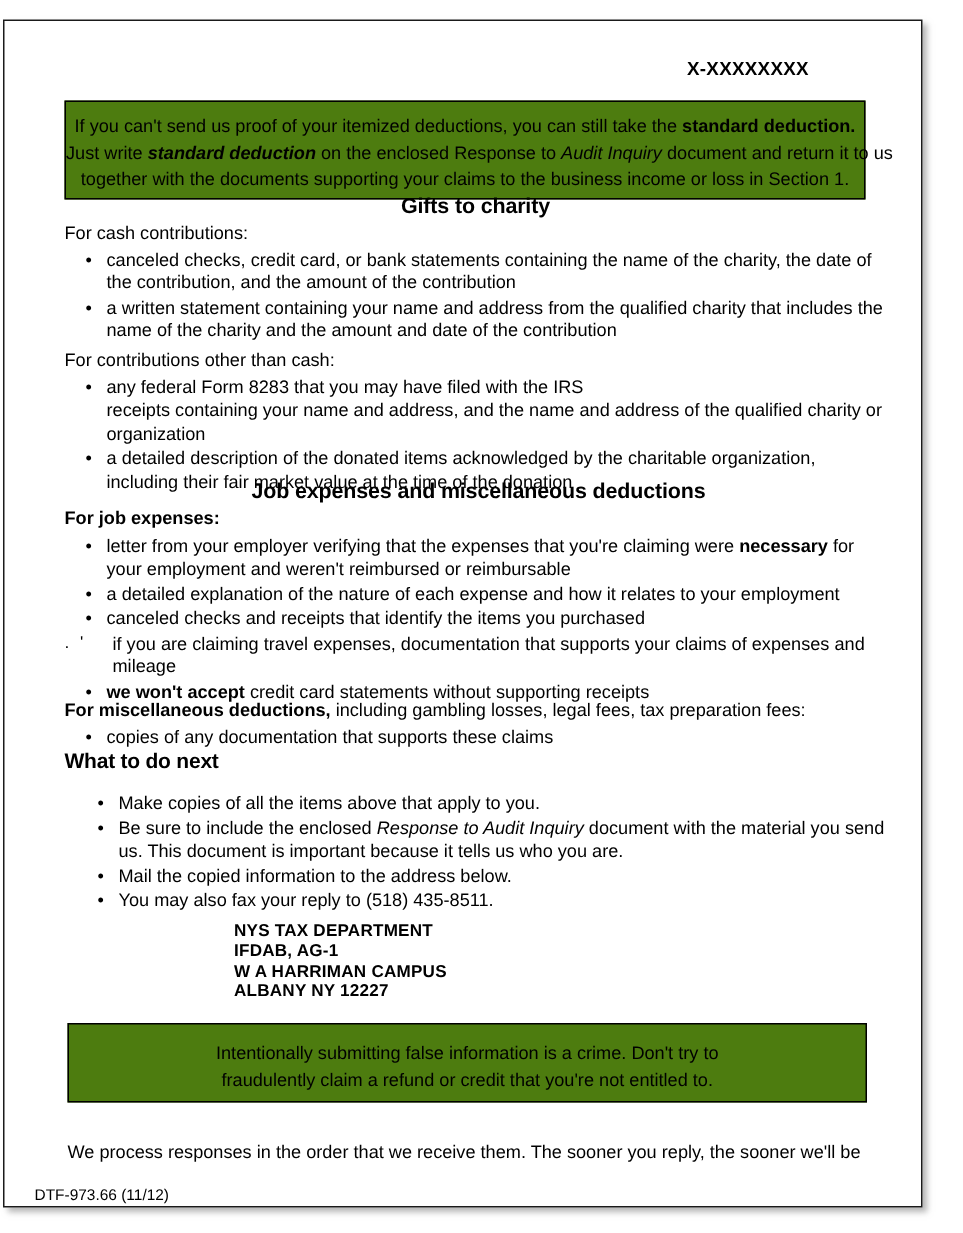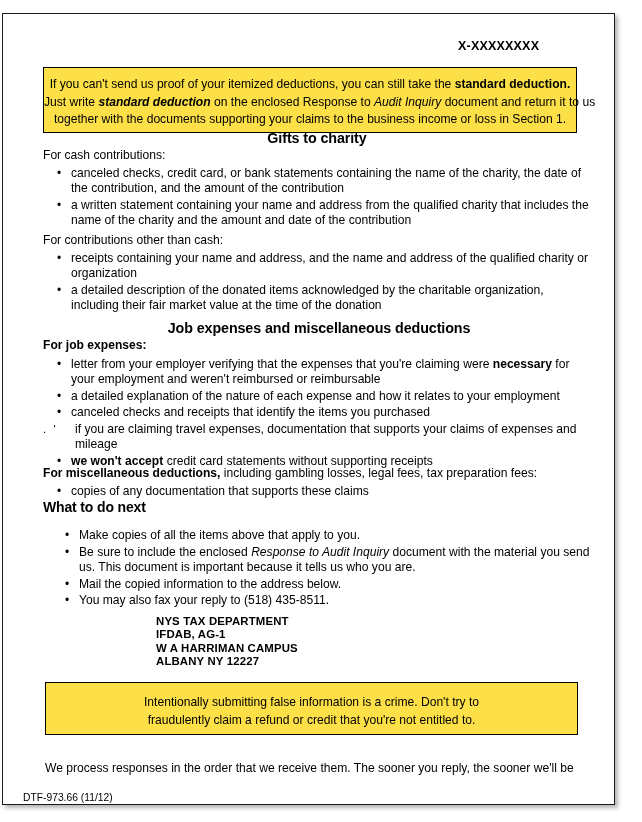--- a/index.html
+++ b/index.html
@@ -46,21 +46,21 @@
     font-weight: bold;
     letter-spacing: 0.2px;
     white-space: nowrap;
   }
 
   
   .callout {
     position: absolute;
     border: 1px solid #000000;
     box-sizing: border-box;
-    background: #fde047;
+    background: #4d7c0f;
   }
   #callout-top {
     left: 40px;
     top: 53px;
     width: 534px;
     height: 66px;
   }
   #callout-bottom {
     left: 42px;
     top: 668px;
@@ -184,21 +184,21 @@
       <div class="lead" style="margin-top:2px;">For cash contributions:</div>
       <ul class="bl" style="margin-top:2px;">
         <li><span class="bullet">•</span><span>canceled checks, credit card, or bank statements containing the name of the charity, the date of the contribution, and the amount of the contribution</span></li>
         <li class="sp"><span class="bullet">•</span><span>a written statement containing your name and address from the qualified  charity that includes the name of the charity and the amount and date of the contribution</span></li>
       </ul>
     </div>
 
     <div class="blk" style="left:40px; top:219px; width:548px;">
       <div class="lead">For contributions other than cash:</div>
       <ul class="bl" style="margin-top:2px;">
-        <li><span class="bullet">•</span></li>
+        <li><span class="bullet">•</span><span>any federal Form 8283 that you may have filed with the IRS</span></li>
         <li style="padding-left:28px;"><span>receipts containing your name and address, and the name and address of the qualified charity or organization</span></li>
         <li class="sp"><span class="bullet">•</span><span>a detailed description of the donated items acknowledged by the charitable organization, including their fair market value at the time of the donation</span></li>
       </ul>
     </div>
 
     <div class="blk" style="left:40px; top:306px; width:552px;">
       <div class="h-section">Job expenses and miscellaneous deductions</div>
       <div class="lead bold" style="margin-top:2px;">For job expenses:</div>
       <ul class="bl" style="margin-top:3px;">
         <li><span class="bullet">•</span><span>letter from your employer verifying that the expenses that you're claiming were </span><b>necessary</b><span> for your employment and weren't reimbursed or reimbursable</span></li>

